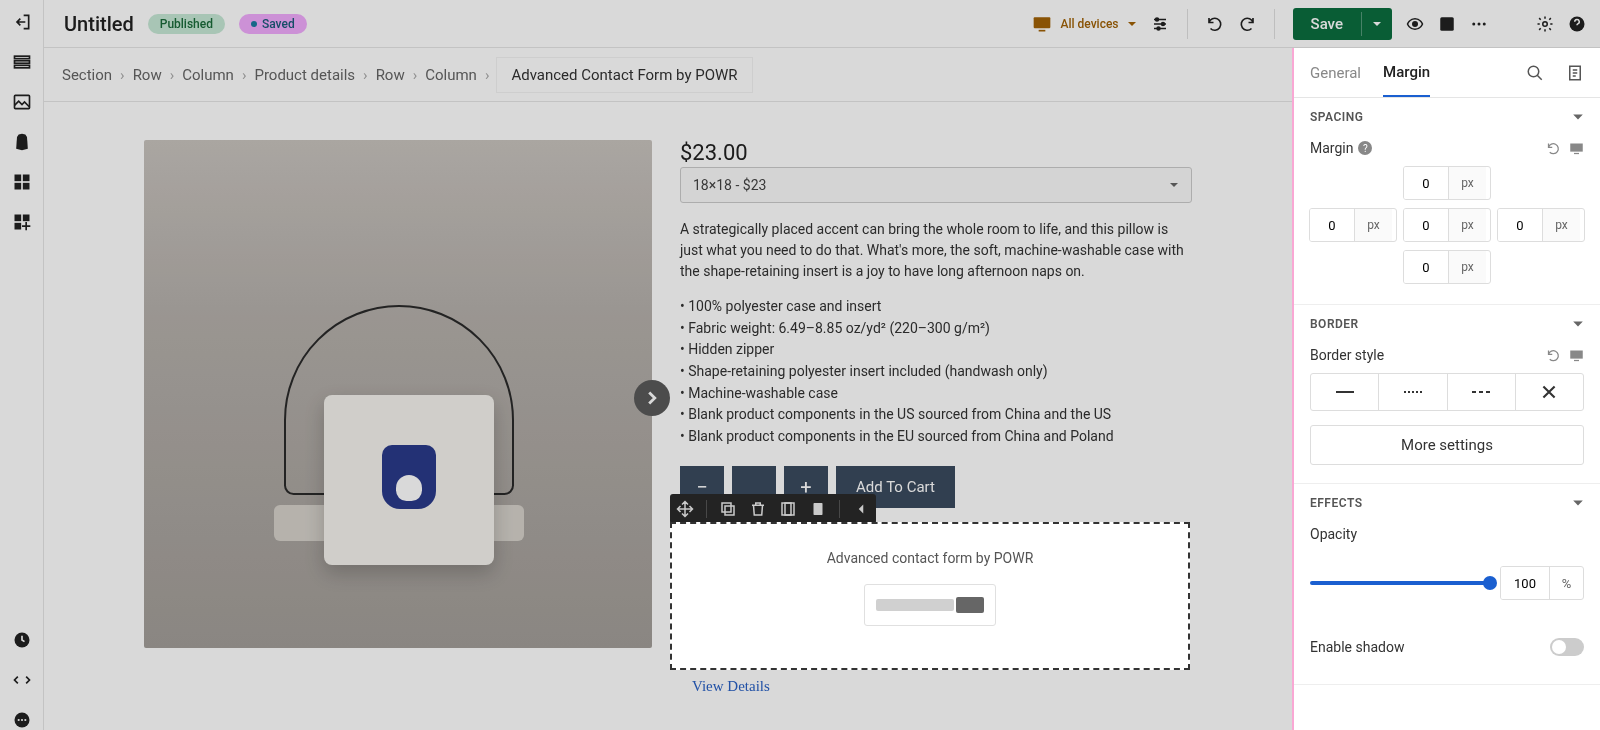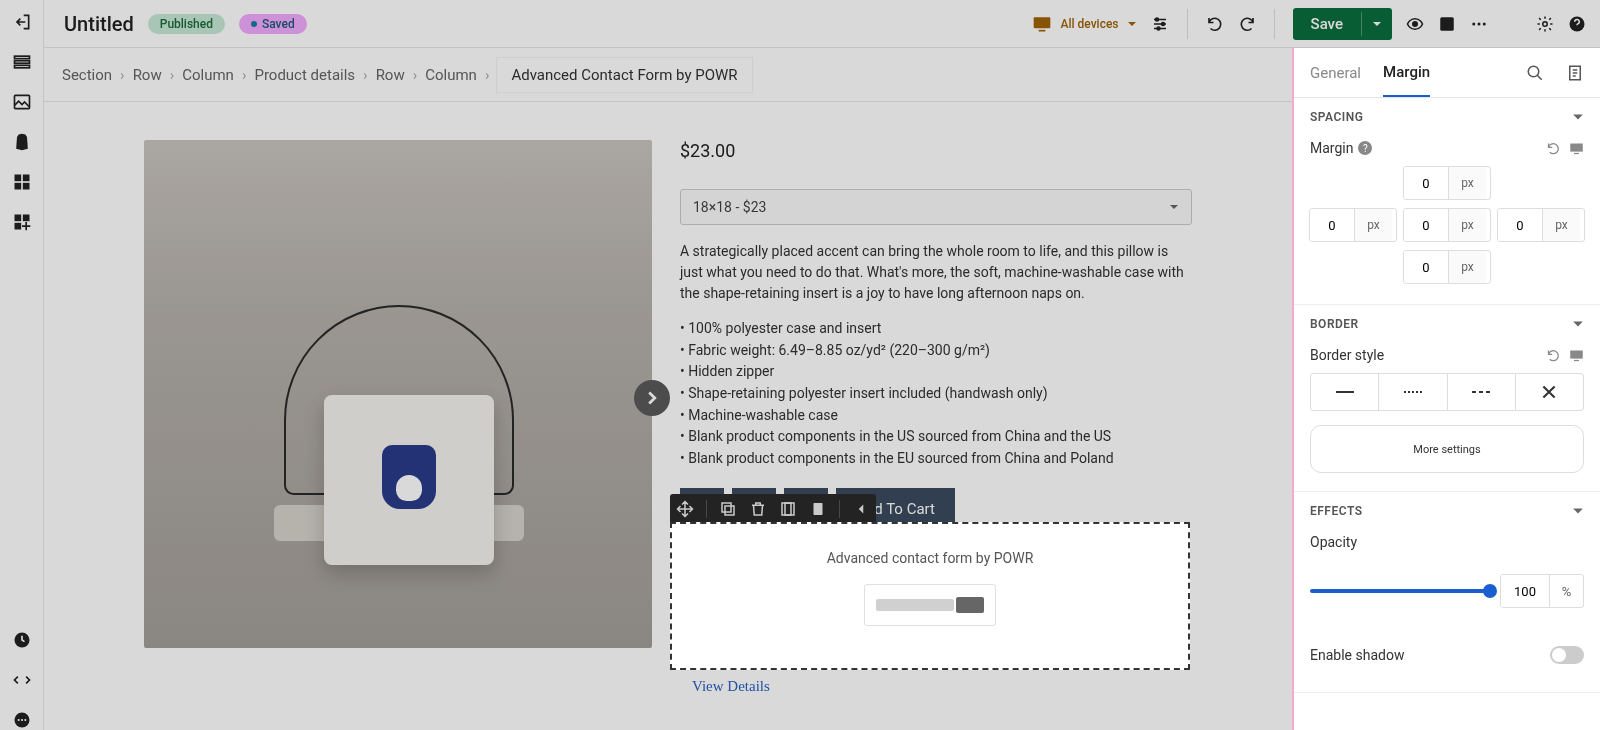--- a/index.html
+++ b/index.html
@@ -31,21 +31,21 @@
 .prod-img{width:508px;height:508px;background:linear-gradient(180deg,#c8c3be 0%,#b5b0ab 35%,#a39e99 100%);border-radius:2px;position:relative;flex-shrink:0}
 .chair{position:absolute;left:110px;top:165px;width:300px;height:330px}
 .chair-back{position:absolute;left:30px;top:0;width:230px;height:190px;border:2px solid #2a2a2a;border-radius:120px 120px 10px 10px;background:transparent}
 .pillow{position:absolute;left:70px;top:90px;width:170px;height:170px;background:#f5f3ee;border-radius:8px;box-shadow:0 8px 20px rgba(0,0,0,.2)}
 .pillow-art{position:absolute;left:58px;top:50px;width:54px;height:64px;background:#2a3a8a;border-radius:10px 10px 18px 18px}
 .pillow-art::after{content:"";position:absolute;left:14px;top:30px;width:26px;height:26px;background:#fff;border-radius:50% 50% 40% 40%}
 .chair-seat{position:absolute;left:20px;top:200px;width:250px;height:36px;background:#d6d2cb;border-radius:6px}
 .nav-dot{position:absolute;right:-18px;top:240px;width:36px;height:36px;border-radius:50%;background:#5a5a5a;display:flex;align-items:center;justify-content:center;color:#fff}
 .prod-info{flex:1;min-width:0;font-family:Georgia,serif}
 .prod-name{font-size:28px;font-weight:700;color:#222;margin-bottom:12px}
-.prod-price{font-size:18px;color:#222;margin-bottom:28px}
+.prod-price{font-size:22px;color:#222;margin-bottom:2px}
 .variant{border:1px solid #ccc;border-radius:3px;padding:9px 12px;font-size:14px;color:#444;display:flex;justify-content:space-between;align-items:center;margin-bottom:16px;cursor:pointer;background:#fafafa}
 .desc{font-size:14px;color:#333;line-height:1.5;margin-bottom:14px}
 .bullets{font-size:14px;color:#333;line-height:1.55;margin-bottom:18px}
 .cart-row{display:flex;gap:8px;margin-bottom:14px}
 .qty-btn{width:44px;height:42px;background:#3a4a5e;color:#fff;font-size:20px;display:flex;align-items:center;justify-content:center;cursor:pointer}
 .add-cart{padding:0 20px;height:42px;background:#3a4a5e;color:#fff;font-size:15px;display:flex;align-items:center;cursor:pointer;font-family:-apple-system,sans-serif}
 .float-toolbar{position:absolute;left:670px;top:494px;background:#2a2a2a;border-radius:3px;display:flex;align-items:center;padding:6px;gap:12px;z-index:3}
 .float-toolbar .fi{width:18px;height:18px;color:#eee;cursor:pointer}
 .float-toolbar .fdiv{width:1px;height:18px;background:#555}
 .selected-box{position:absolute;left:670px;top:522px;width:520px;height:148px;border:2px dashed #333;background:#fff;z-index:10;display:flex;flex-direction:column;align-items:center;padding-top:26px;font-family:-apple-system,sans-serif}
@@ -74,21 +74,21 @@
 .mbox input{width:44px;border:none;text-align:center;font-size:13px;outline:none}
 .mbox .unit{width:38px;border-left:1px solid #ddd;display:flex;align-items:center;justify-content:center;font-size:12px;color:#666;background:#fafafa}
 .mg-top{grid-column:2;grid-row:1}
 .mg-left{grid-column:1;grid-row:2}
 .mg-center{grid-column:2;grid-row:2}
 .mg-right{grid-column:3;grid-row:2}
 .mg-bottom{grid-column:2;grid-row:3}
 .border-opts{display:flex;border:1px solid #ddd;border-radius:3px;overflow:hidden;margin-bottom:14px}
 .border-opts .bo{flex:1;height:36px;display:flex;align-items:center;justify-content:center;border-right:1px solid #ddd;cursor:pointer;color:#333}
 .border-opts .bo:last-child{border-right:none}
-.more-btn{border:1px solid #ddd;border-radius:11px;height:48px;display:flex;align-items:center;justify-content:center;font-size:11px;color:#333;cursor:pointer}
+.more-btn{border:1px solid #ddd;border-radius:3px;height:40px;display:flex;align-items:center;justify-content:center;font-size:15px;color:#333;cursor:pointer}
 .slider-row{display:flex;align-items:center;gap:10px}
 .slider{flex:1;height:4px;background:#1a5fd0;border-radius:2px;position:relative}
 .slider .thumb{position:absolute;right:-7px;top:-5px;width:14px;height:14px;border-radius:50%;background:#1a5fd0}
 .opbox{display:flex;border:1px solid #ddd;border-radius:3px;overflow:hidden;height:34px}
 .opbox input{width:48px;border:none;text-align:center;font-size:13px;outline:none}
 .opbox .unit{width:34px;border-left:1px solid #ddd;display:flex;align-items:center;justify-content:center;font-size:13px;color:#666}
 .toggle{width:34px;height:18px;background:#ccc;border-radius:999px;position:relative;cursor:pointer}
 .toggle::after{content:"";position:absolute;left:2px;top:2px;width:14px;height:14px;background:#fff;border-radius:50%}
 svg{display:block}
 </style>

